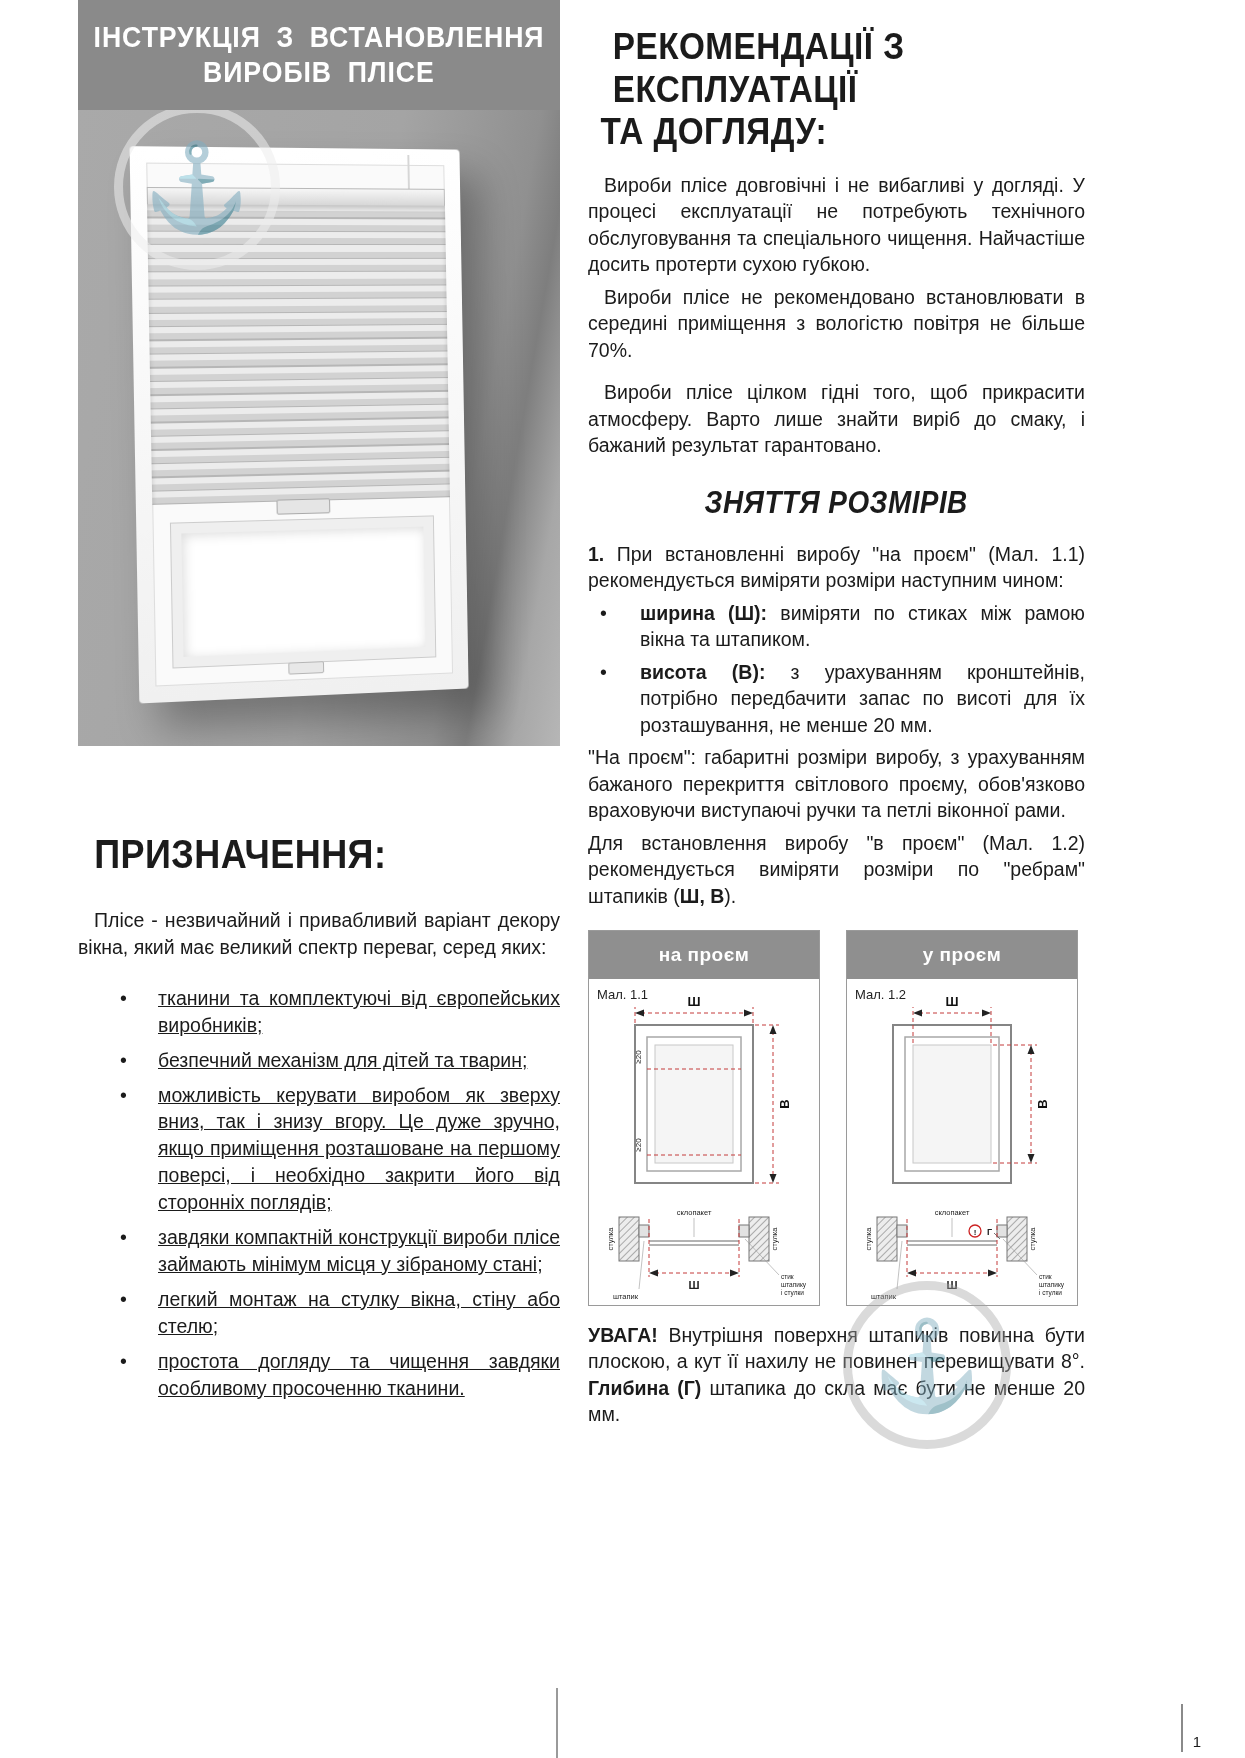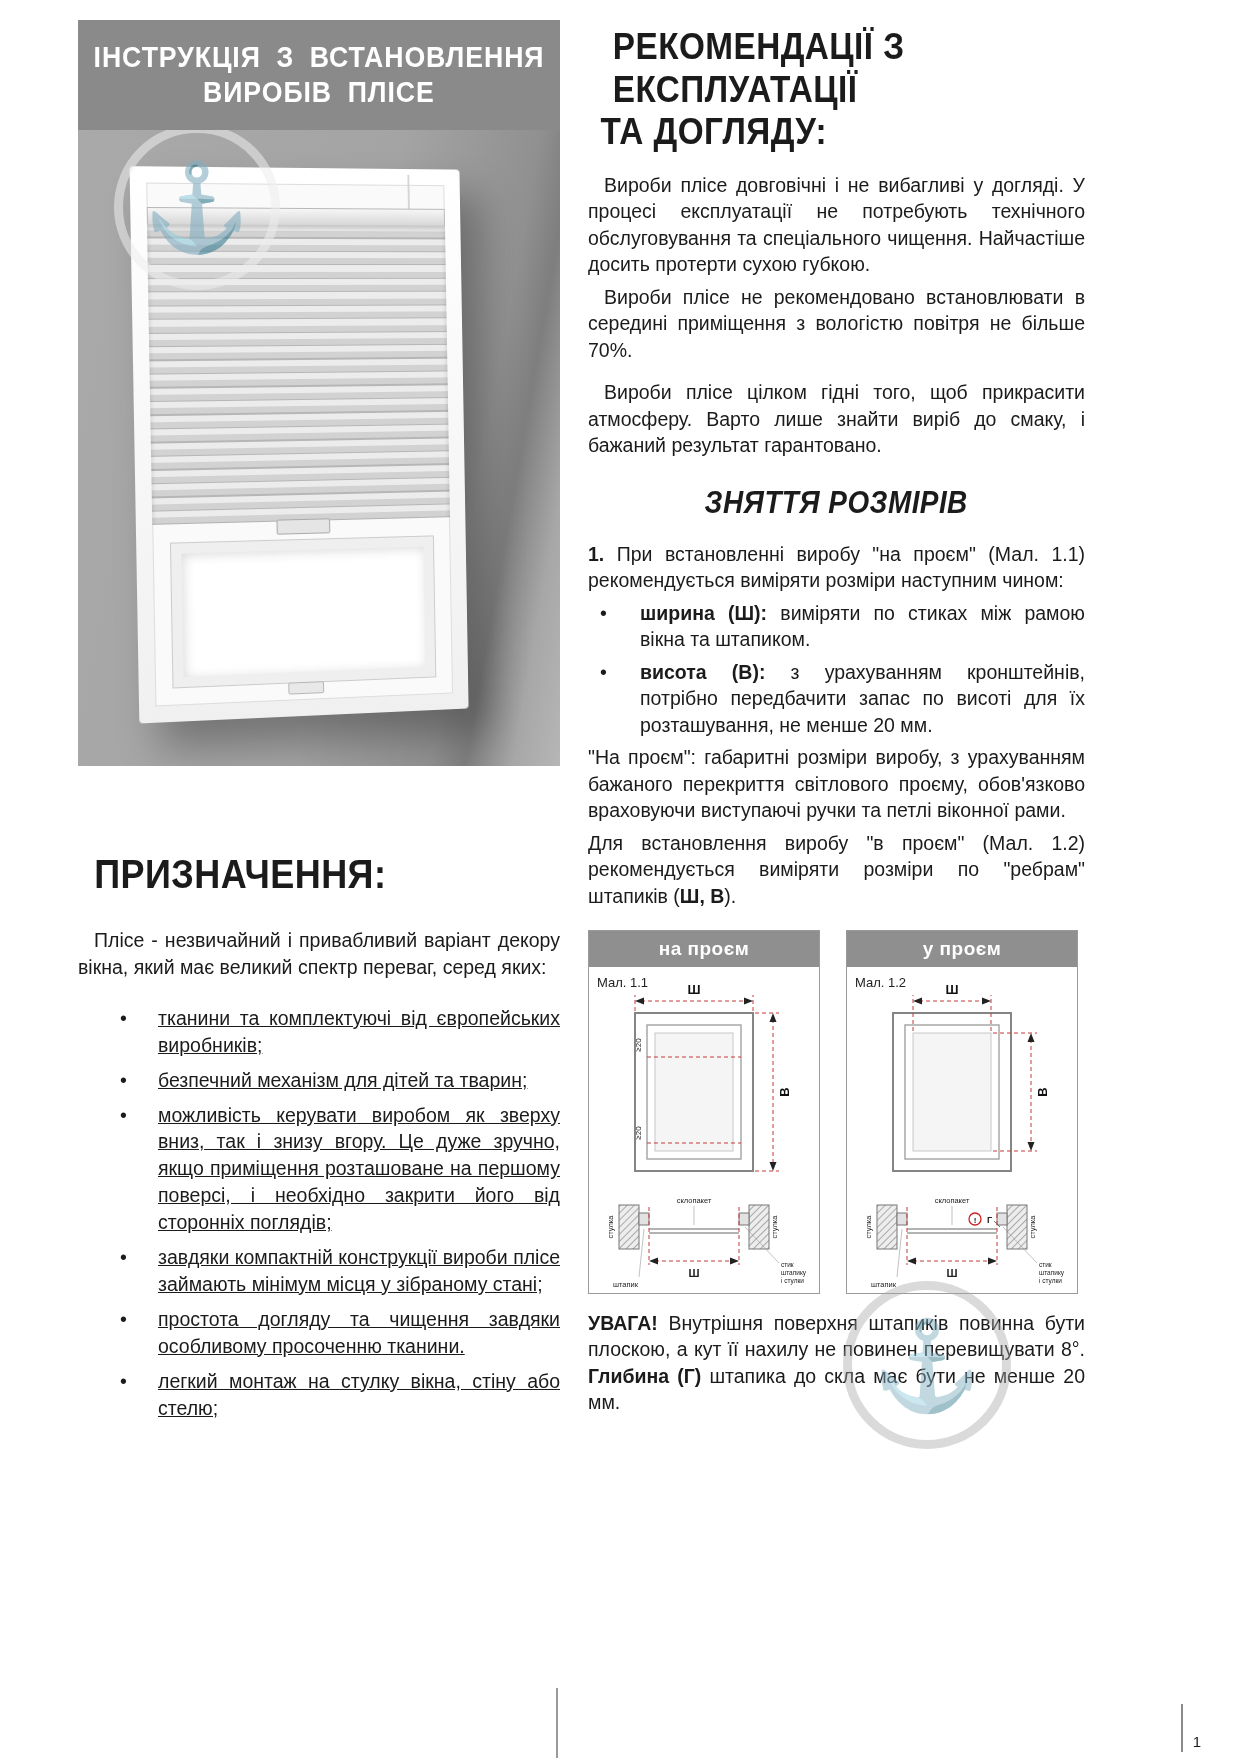--- a/index.html
+++ b/index.html
@@ -2,21 +2,21 @@
 <html><head>
 <meta charset="utf-8">
 <style>
   html,body { margin:0; padding:0; background:#ffffff; }
   .page {
     position:relative; width:1245px; height:1758px; background:#fff;
     font-family:"Liberation Sans", sans-serif; color:#1b1b1b; overflow:hidden;
   }
 
   
-  .col-left { position:absolute; left:78px; top:20px; width:482px; }
+  .col-left { position:absolute; left:78px; top:0; width:482px; }
 
   .banner {
     background:#8a8a8a; height:110px;
     display:flex; flex-direction:column; justify-content:center; align-items:center; gap:2px;
   }
   .banner .line {
     color:#fff; font-weight:700; font-size:29px; letter-spacing:1px; word-spacing:8px;
     display:inline-block; transform:scaleX(.92); white-space:nowrap;
   }
 
@@ -87,21 +87,21 @@
   ul.measure { list-style:none; margin:4px 0 2px; padding:0; }
   ul.measure li {
     position:relative; padding-left:52px; font-size:19.5px; line-height:1.36;
     text-align:justify; margin-bottom:6px;
   }
   ul.measure li::before { content:"•"; position:absolute; left:12px; top:0; }
 
   .figs { display:flex; gap:26px; margin-top:20px; }
   .fig { width:232px; border:1px solid #9a9a9a; background:#fff; box-sizing:border-box; }
   .fig-h {
-    height:36px; background:#8f8f8f; color:#fff; font-weight:700; font-size:19px;
+    height:48px; background:#8f8f8f; color:#fff; font-weight:700; font-size:19px;
     display:flex; align-items:center; justify-content:center; letter-spacing:.5px;
   }
   .fig svg { display:block; }
   svg text { font-family:"Liberation Sans", sans-serif; fill:#222; }
   .dimred { stroke:#c43b3b; stroke-width:1; stroke-dasharray:4 3; fill:none; }
   .dimlabel { font-size:13px; font-weight:bold; fill:#111; }
 
   .attention { margin-top:16px; font-size:19.5px; line-height:1.36; text-align:justify; }
 
   
@@ -138,22 +138,22 @@
     <div class="purpose">
       <div class="h-purpose">
         <span class="condensed">ПРИЗНАЧЕННЯ:</span>
       </div>
       <p class="intro">Плісе - незвичайний і привабливий варіант декору вікна, який має великий спектр переваг, серед яких:</p>
       <ul class="features">
         <li>тканини та комплектуючі від європейських виробників;</li>
         <li>безпечний механізм для дітей та тварин;</li>
         <li>можливість керувати виробом як зверху вниз, так і знизу вгору. Це дуже зручно, якщо приміщення розташоване на першому поверсі, і необхідно закрити його від сторонніх поглядів;</li>
         <li>завдяки компактній конструкції вироби плісе займають мінімум місця у зібраному стані;</li>
+        <li>легкий монтаж на стулку вікна, стіну або стелю;</li>
         <li>простота догляду та чищення завдяки особливому просоченню тканини.</li>
-        <li>легкий монтаж на стулку вікна, стіну або стелю;</li>
       </ul>
     </div>
   </div>
 
   <div class="col-right">
 
     <div class="h-main">
       <span><span class="condensed">РЕКОМЕНДАЦІЇ З ЕКСПЛУАТАЦІЇ</span></span>
       <span><span class="condensed">ТА ДОГЛЯДУ:</span></span>
     </div>

